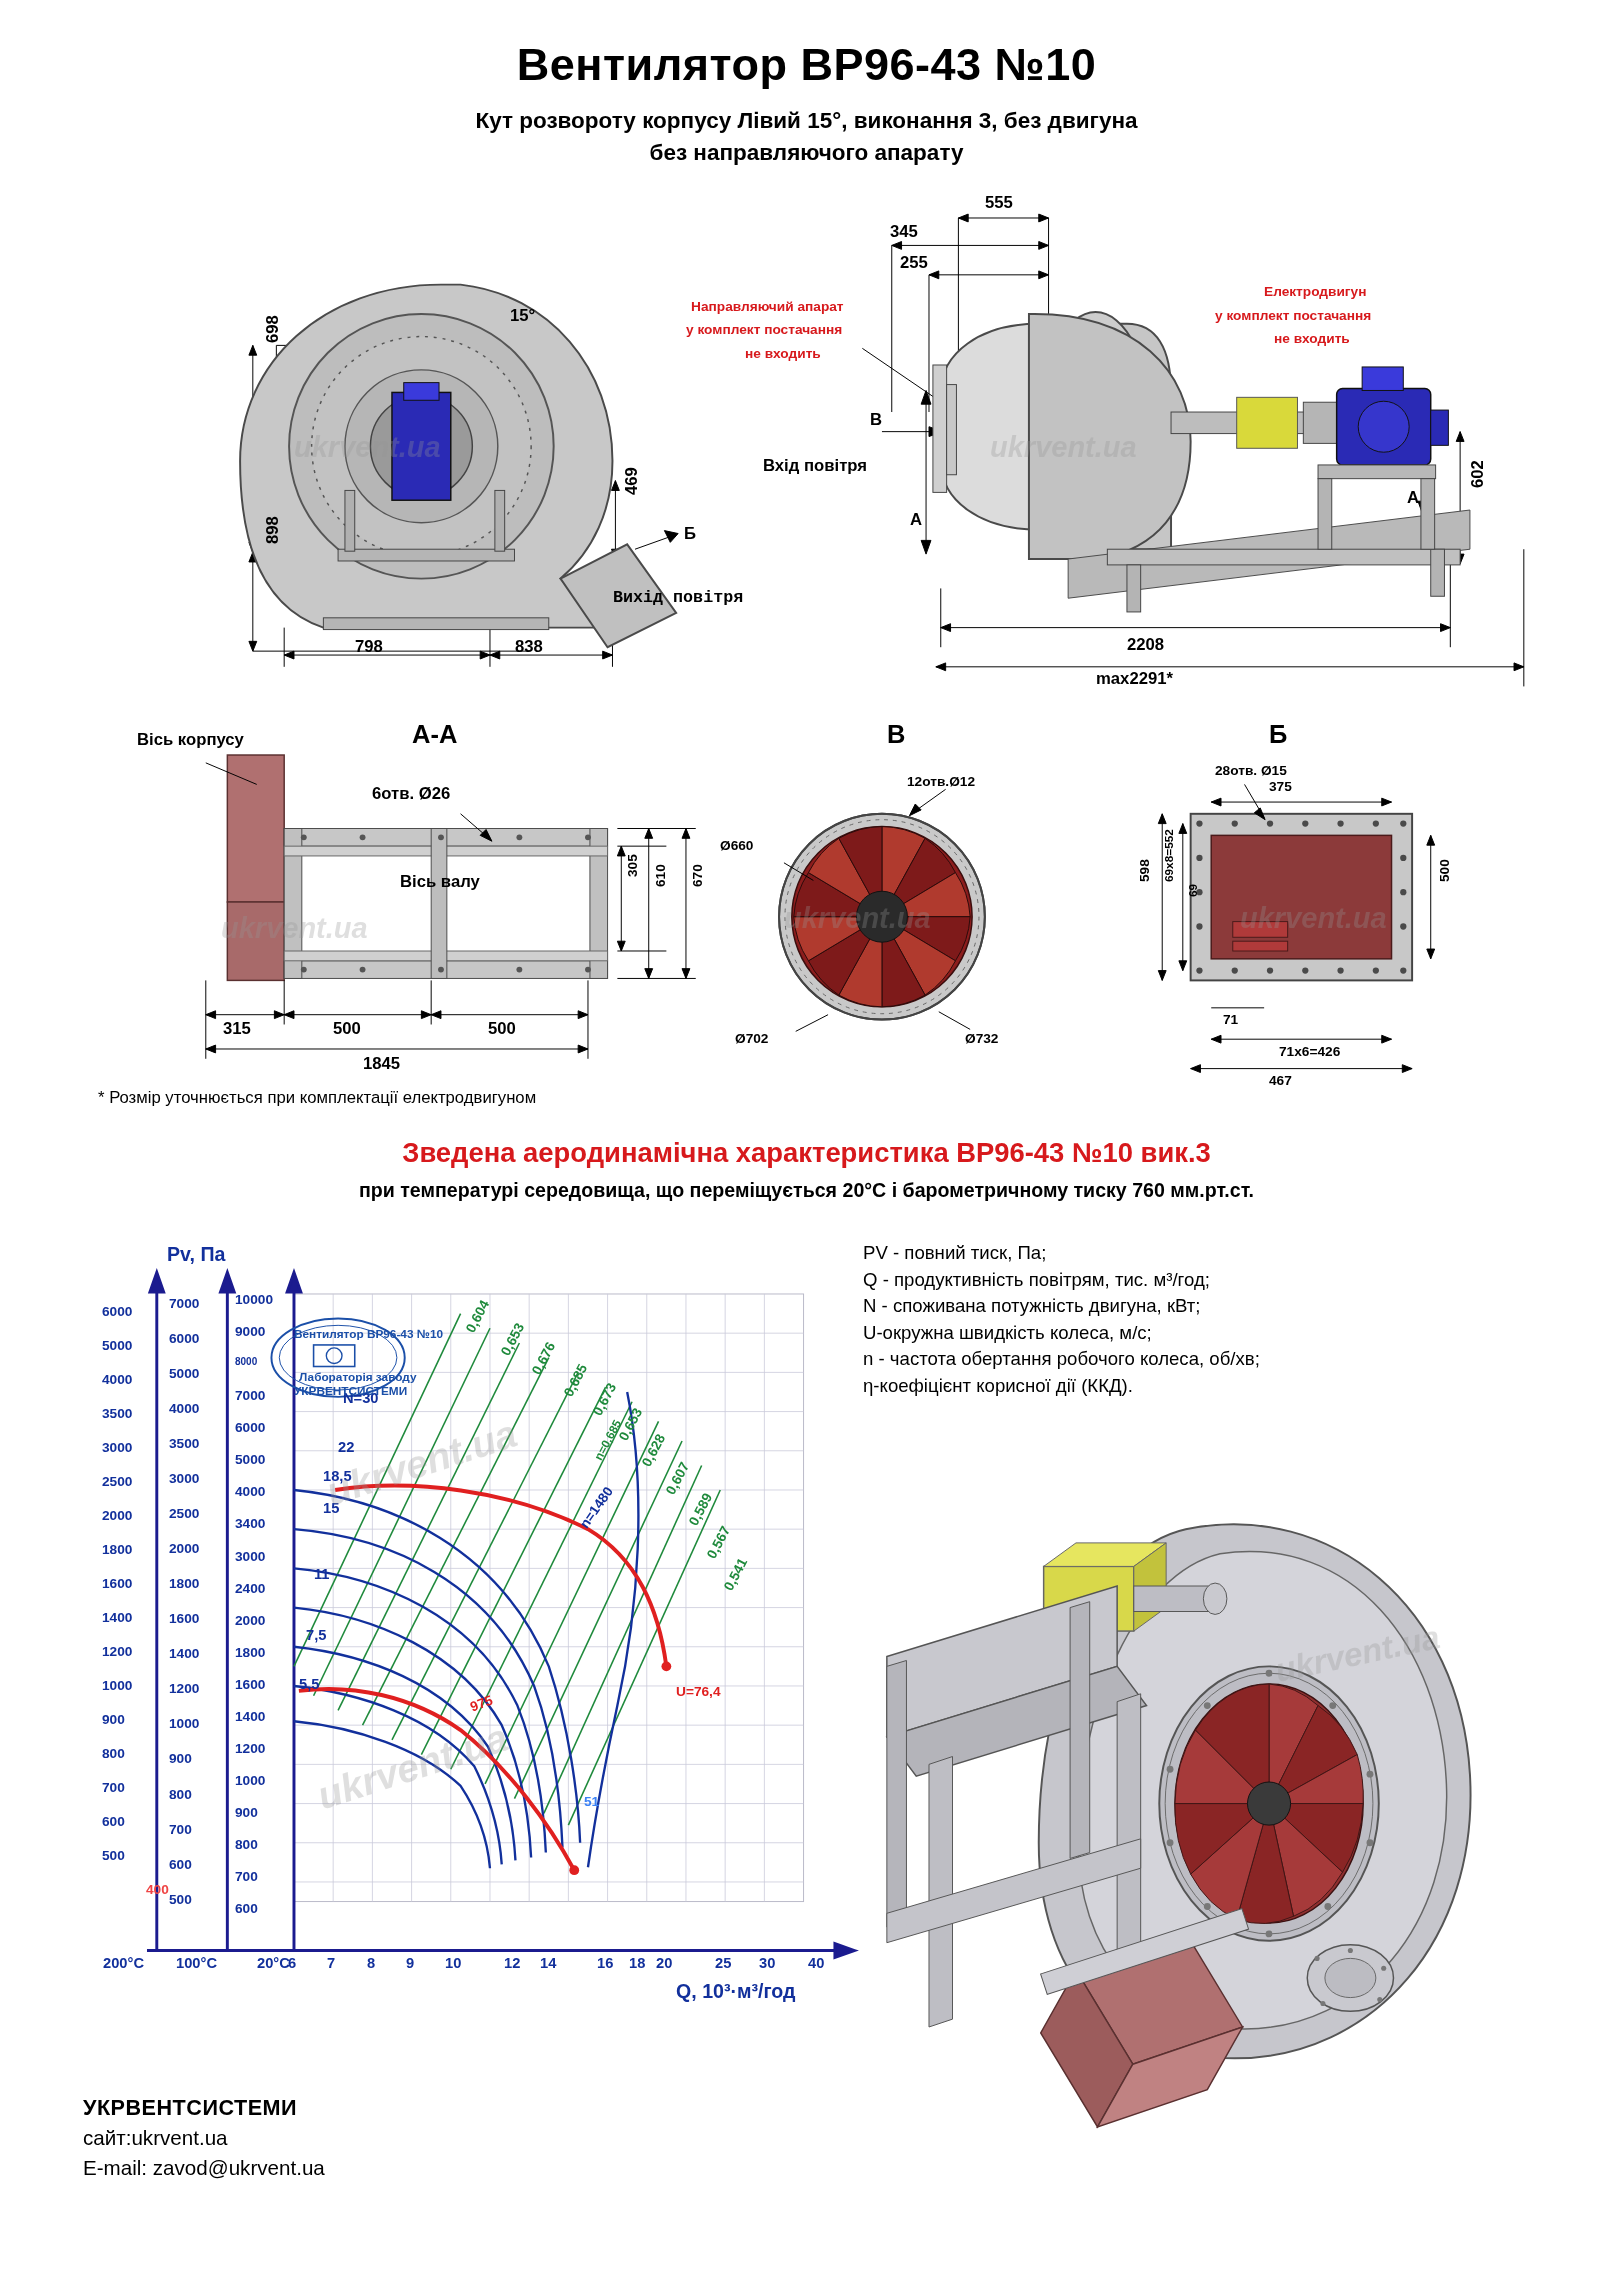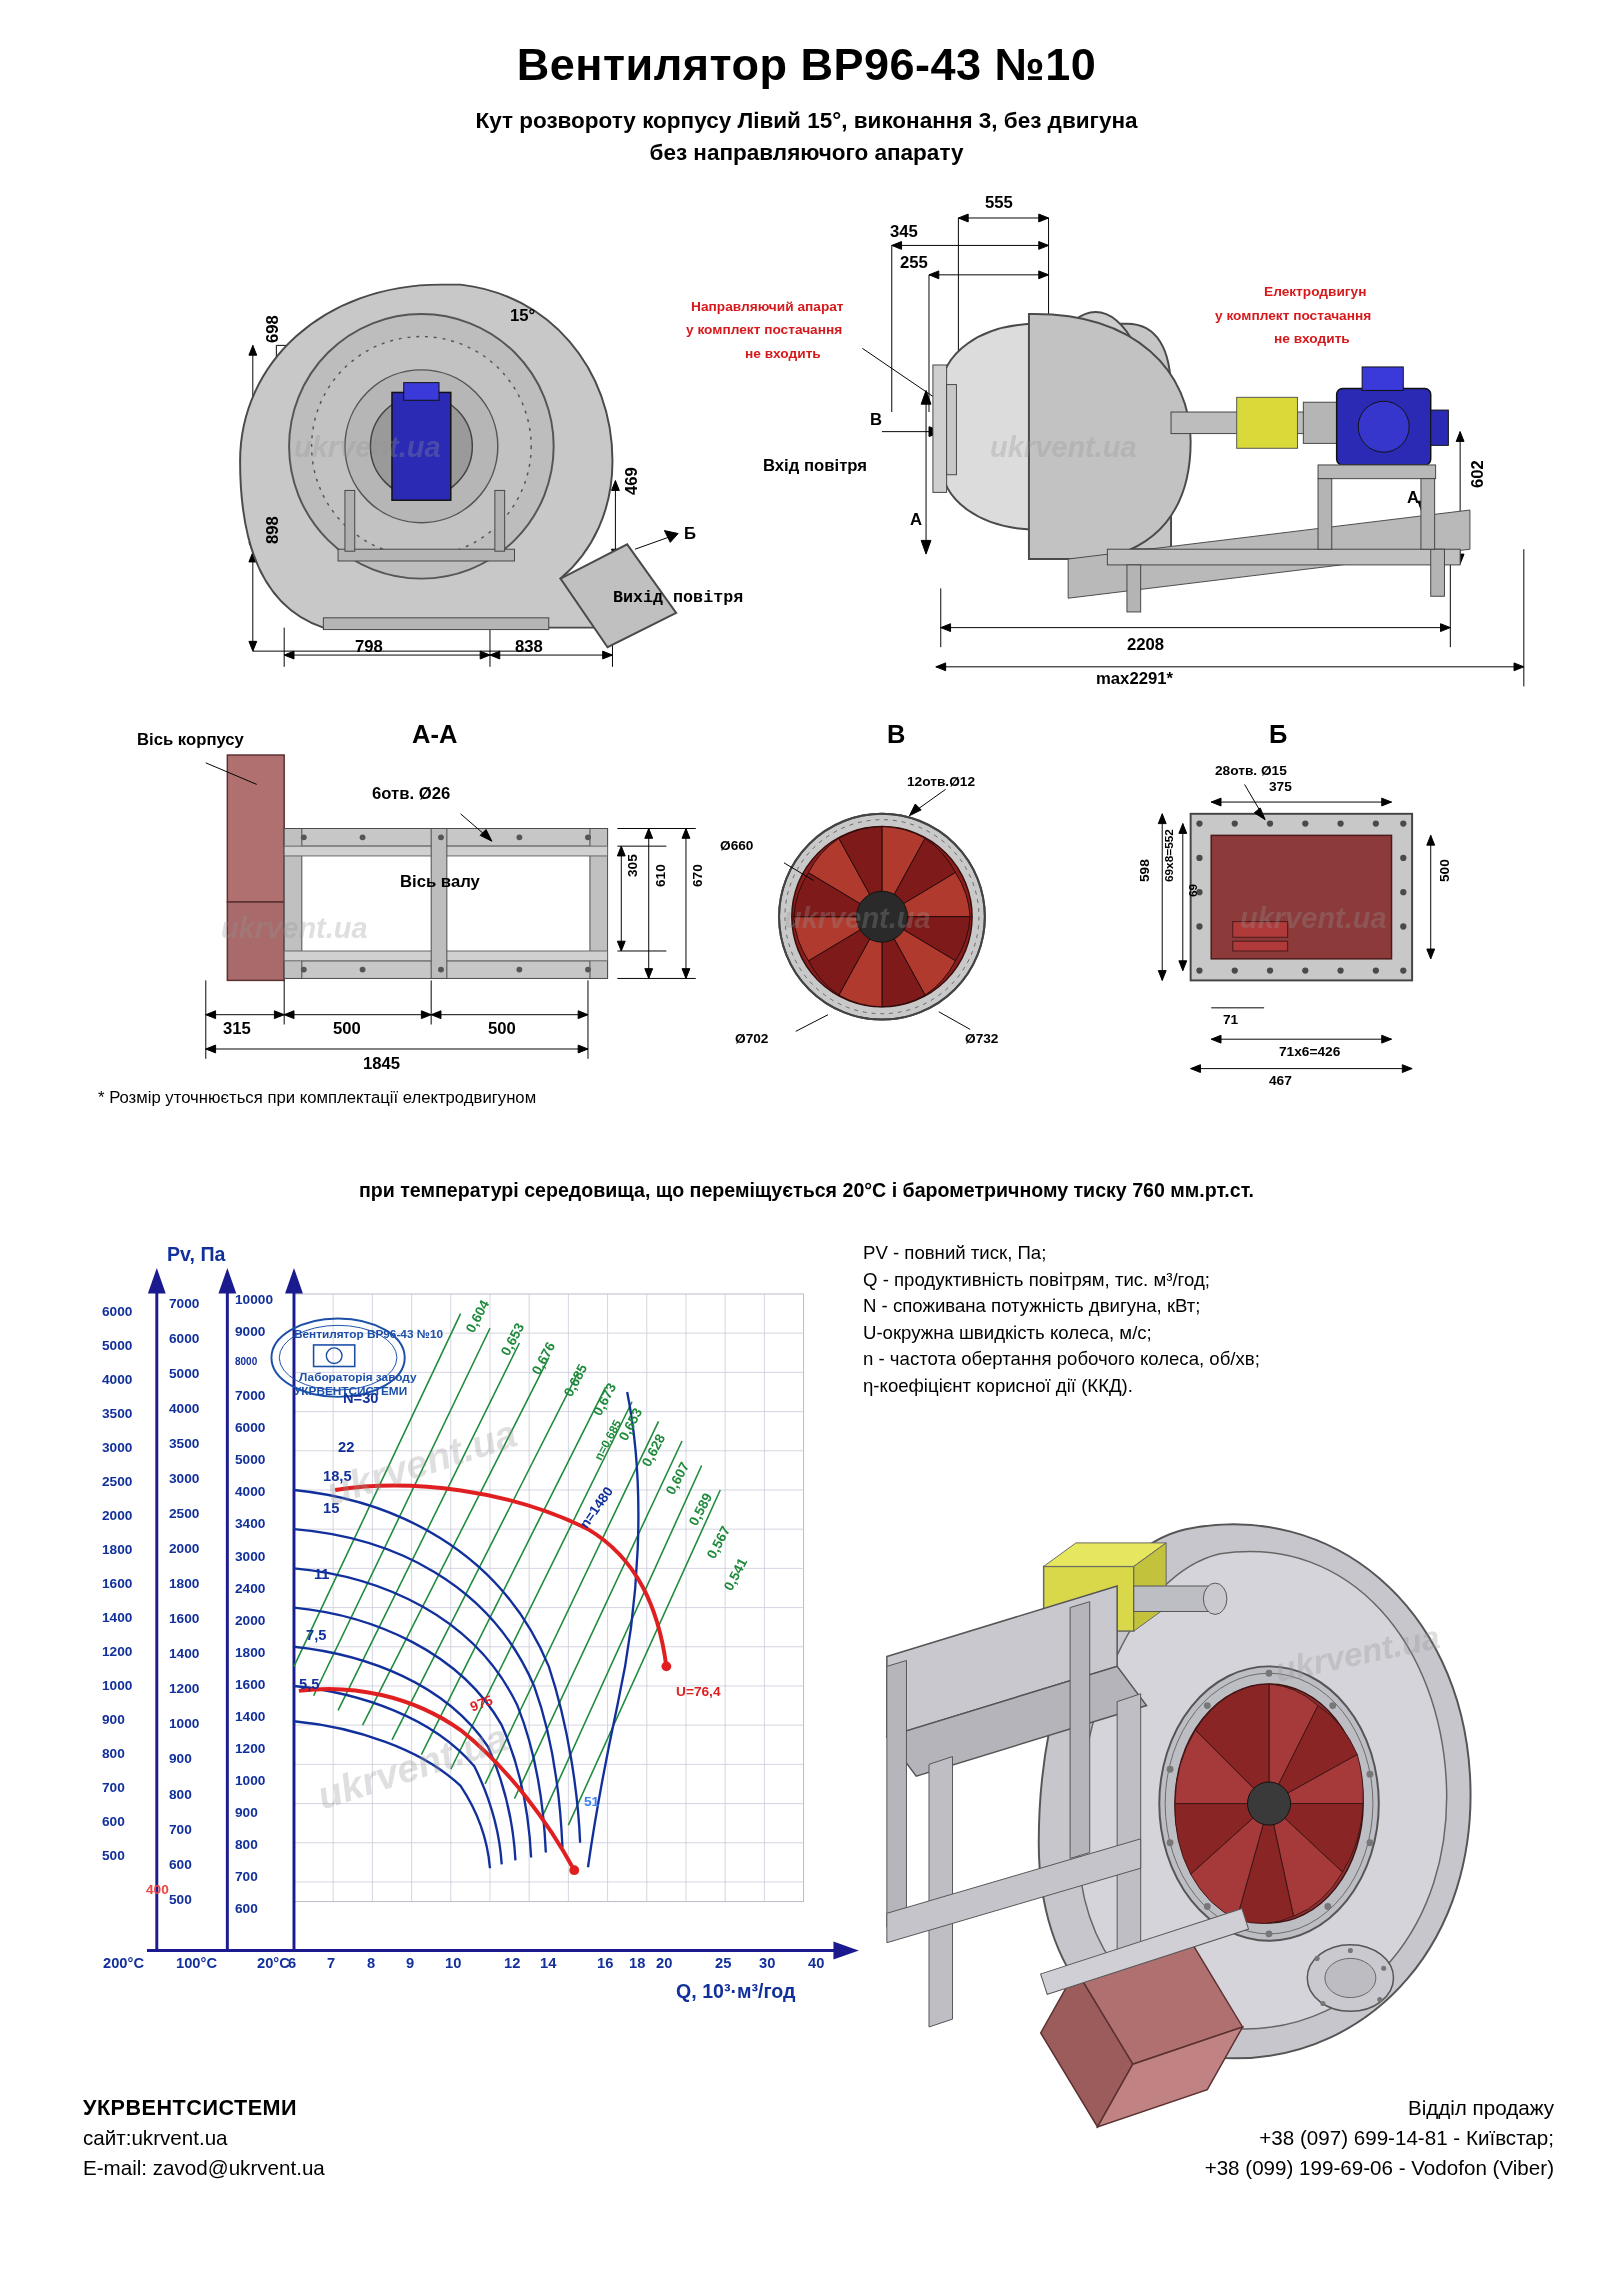--- a/index.html
+++ b/index.html
@@ -427,20 +427,21 @@
   <div class="lbl xs" style="left: 1162px; top: 882px; transform: rotate(-90deg); transform-origin: left top;">69х8=552</div>
   <div class="lbl xs" style="left: 1186px; top: 897px; transform: rotate(-90deg); transform-origin: left top;">69</div>
   <div class="lbl sm" style="left: 1437px; top: 882px; transform: rotate(-90deg); transform-origin: left top;">500</div>
   <div class="lbl sm" style="left:1223px;top:1012px;">71</div>
   <div class="lbl sm" style="left:1279px;top:1044px;">71х6=426</div>
   <div class="lbl sm" style="left:1269px;top:1073px;">467</div>
   <div class="wm" style="left:1240px;top:902px;">ukrvent.ua</div>
 
   <div class="note" style="left:98px;top:1088px;">* Розмір уточнюється при комплектації електродвигуном</div>
 
+  <div class="chart-title">Зведена аеродинамічна характеристика ВР96-43 №10 вик.3</div>
   <div class="chart-sub">при температурі середовища, що переміщується 20°C і барометричному тиску 760 мм.рт.ст.</div>
 
   <svg width="1613" height="2293" viewBox="0 0 1646 2339">
 
     <rect x="300" y="1320" width="520" height="620" fill="#ffffff" stroke="#b9b9c8" stroke-width="1"></rect>
     <g stroke="#c9c9da" stroke-width="0.8">
       <line x1="340" y1="1320" x2="340" y2="1940"></line>
       <line x1="380" y1="1320" x2="380" y2="1940"></line>
       <line x1="420" y1="1320" x2="420" y2="1940"></line>
       <line x1="460" y1="1320" x2="460" y2="1940"></line>
@@ -721,20 +722,15 @@
       </g>
     </g>
   </svg>
   <div class="wm" style="left:1274px;top:1635px;font-size:33px;transform:rotate(-12deg);">ukrvent.ua</div>
 
   <div class="footer-left">
     <div class="co">УКРВЕНТСИСТЕМИ</div>
     <div>сайт:ukrvent.ua</div>
     <div>E-mail: zavod@ukrvent.ua</div>
   </div>
-  <div class="footer-right">
-    <div class="hd">Відділ продажу</div>
-    <div>+38 (097) 699-14-81 - Київстар;</div>
-    <div>+38 (099) 199-69-06 - Vodofon (Viber)</div>
-  </div>
 
 </div>
 
 
 </body></html>

